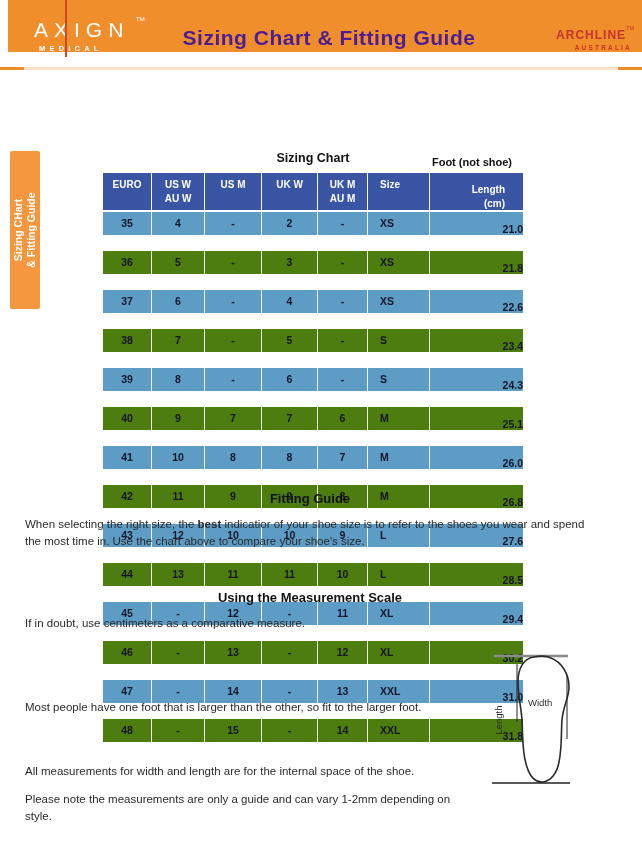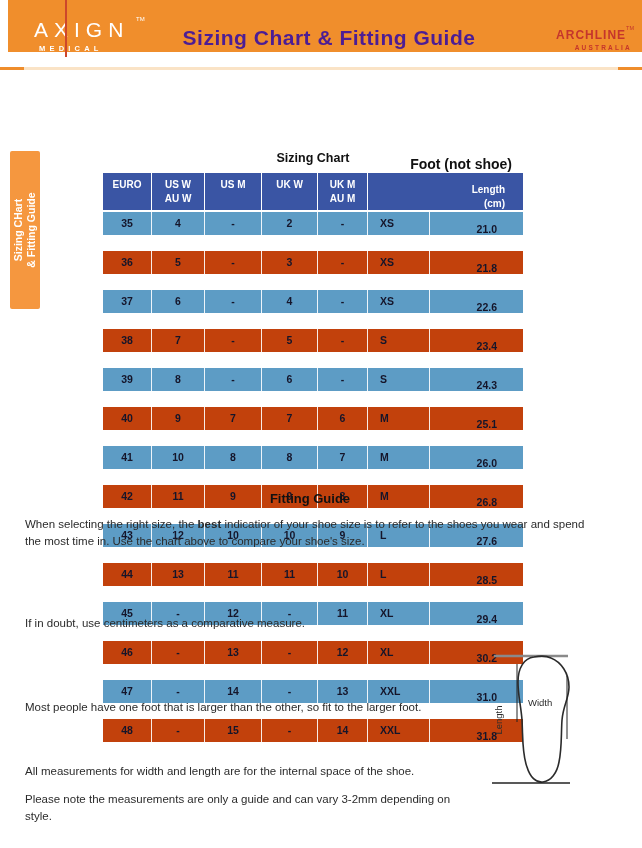--- a/index.html
+++ b/index.html
@@ -26,36 +26,36 @@
   
   .side-tab { position:absolute; left:10px; top:151px; width:30px; height:158px;
     background:#F5973F; border-radius:2px; }
   .side-tab-inner { position:absolute; left:-64px; top:64px; width:158px; height:30px;
     transform:rotate(-90deg); display:flex; flex-direction:column; justify-content:center;
     text-align:center; color:#fff; font-size:10.5px; font-weight:bold; line-height:13px; }
   
   .chart-title { position:absolute; left:103px; top:151px; width:420px; text-align:center;
     font-size:12.5px; font-weight:bold; color:#111; }
   .foot-label { position:absolute; left:330px; top:156px; width:182px; text-align:right;
-    font-size:14px; font-weight:bold; color:#111; }
+    font-size:11px; font-weight:bold; color:#111; }
   .tbl { position:absolute; left:103px; top:173px; width:420px; }
   .thead { display:flex; background:#3A55A4; height:37px; margin-bottom:1.5px; }
   .th { color:#fff; font-weight:bold; font-size:10px; line-height:13.5px;
     display:flex; flex-direction:column; align-items:center; padding-top:5px;
     border-right:1px solid #fff; }
   .tr { display:flex; height:23px; margin-bottom:16px; }
   .tr.teal { background:#5D9CC5; }
-  .tr.peri { background:#c2410c; }
+  .tr.peri { background:#4d7c0f; }
   .td { font-weight:bold; font-size:10.5px; color:#15152a;
     display:flex; align-items:center; justify-content:center; border-right:1px solid rgba(255,255,255,.9); }
   .c0 { width:49px; } .c1 { width:53px; } .c2 { width:57px; }
   .c3 { width:56px; } .c4 { width:50px; }
   .c5 { width:62px; justify-content:flex-start; align-items:flex-start; padding-left:12px; }
   .tr .c5 { align-items:center; }
-  .c6 { flex:1; border-right:none; align-items:flex-end; justify-content:flex-end; padding-right:26px; }
+  .c6 { flex:1; border-right:none; align-items:flex-end; justify-content:flex-end; }
   .thead .c6 { align-items:flex-end; padding-right:18px; }
   .thead .c5 { align-items:flex-start; }
   
   .txt { position:absolute; color:#2b2b2b; font-size:11.5px; line-height:16.5px; }
   .sec-heading { position:absolute; left:25px; width:570px; text-align:center;
     font-size:13px; font-weight:bold; color:#111; }
   
   .diagram { position:absolute; left:488px; top:646px; width:96px; height:148px; }
   .diagram svg { display:block; }
   .diagram text { font-family:"Liberation Sans", sans-serif; font-size:9.5px; fill:#2b2b2b; }
@@ -104,20 +104,23 @@
         <div class="th c2">
           <span>US M</span>
         </div>
         <div class="th c3">
           <span>UK W</span>
         </div>
         <div class="th c4">
           <span>UK M</span>
           <span>AU M</span>
         </div>
+        <div class="th c5">
+          <span>Size</span>
+        </div>
         <div class="th c6">
           <span>Length</span>
           <span>(cm)</span>
         </div>
       </div>
     <div>
         <div class="tr teal">
           <div class="td c0">35</div>
           <div class="td c1">4</div>
           <div class="td c2">-</div>
@@ -244,24 +247,25 @@
           <div class="td c6">31.8</div>
         </div>
       </div>
   </div>
 
   <div class="sec-heading" style="top:491px">Fitting Guide</div>
   <div class="txt" style="left:25px; top:516px; width:575px">
     <span>When selecting the right size, the </span><b>best</b><span> indicatior of your shoe size is to refer to the shoes you wear and spend the most time in. Use the chart above to compare your shoe's size.</span>
   </div>
 
+  <div class="sec-heading" style="top:590px">Using the Measurement Scale</div>
   <div class="txt" style="left:25px; top:615px; width:575px">If in doubt, use centimeters as a comparative measure.</div>
   <div class="txt" style="left:25px; top:763px; width:470px">All measurements for width and length are for the internal space of the shoe.</div>
   <div class="txt" style="left:25px; top:699px; width:470px">Most people have one foot that is larger than the other, so fit to the larger foot.</div>
-  <div class="txt" style="left:25px; top:791px; width:450px">Please note the measurements are only a guide and can vary 3-2mm depending on style.</div>
+  <div class="txt" style="left:25px; top:791px; width:450px">Please note the measurements are only a guide and can vary 1-2mm depending on style.</div>
 
   <div class="diagram">
     <svg width="96" height="148" viewBox="0 0 96 148">
       <line x1="6" y1="10" x2="80" y2="10" stroke="#8a8a8a" stroke-width="2.5"></line>
       <path d="M 46 11
                C 36 12, 30 22, 30 36
                C 30 50, 33 60, 34 74
                C 35 92, 34 108, 39 121
                C 42 131, 48 137, 55 136
                C 63 135, 69 127, 71 116

